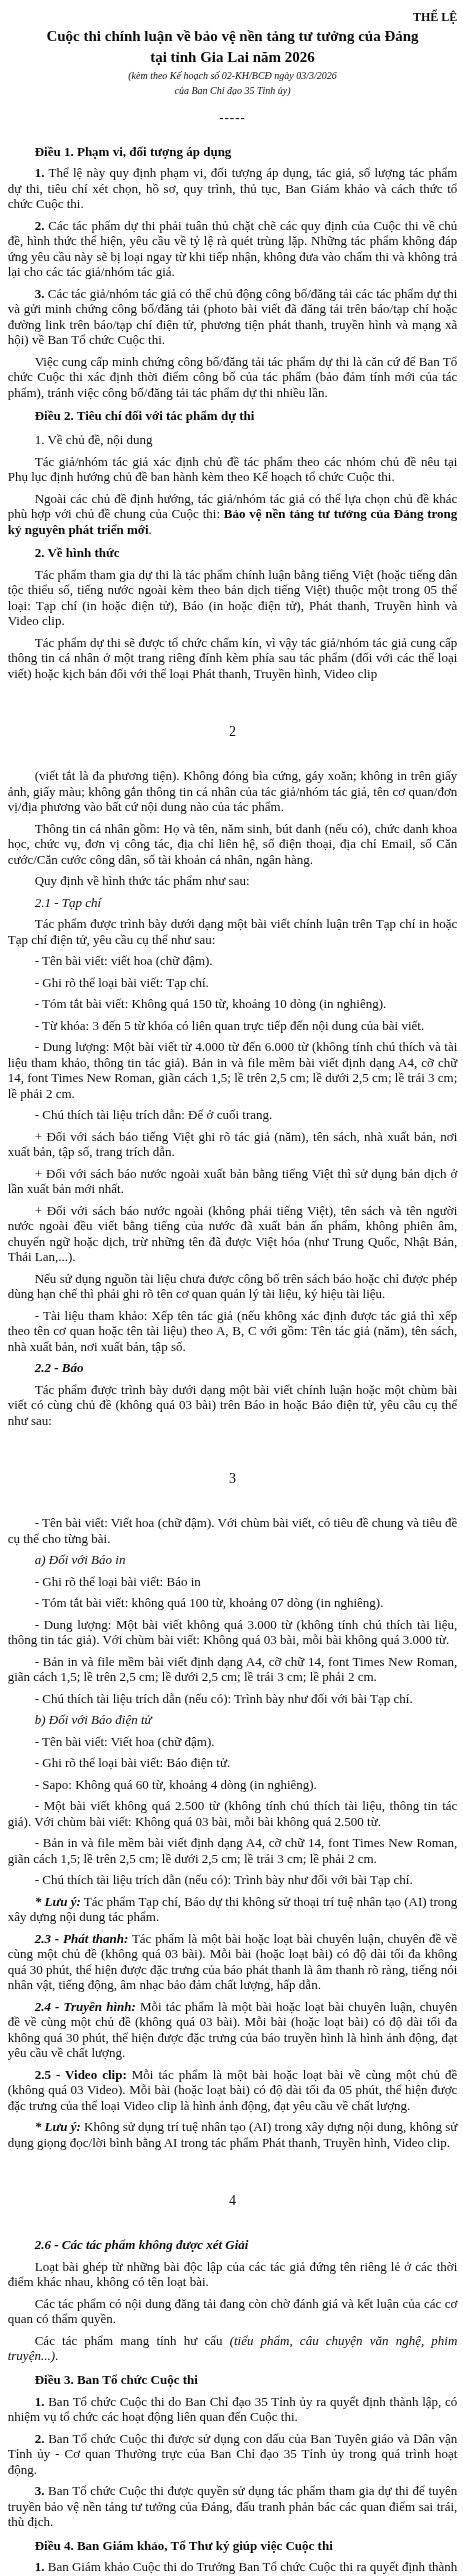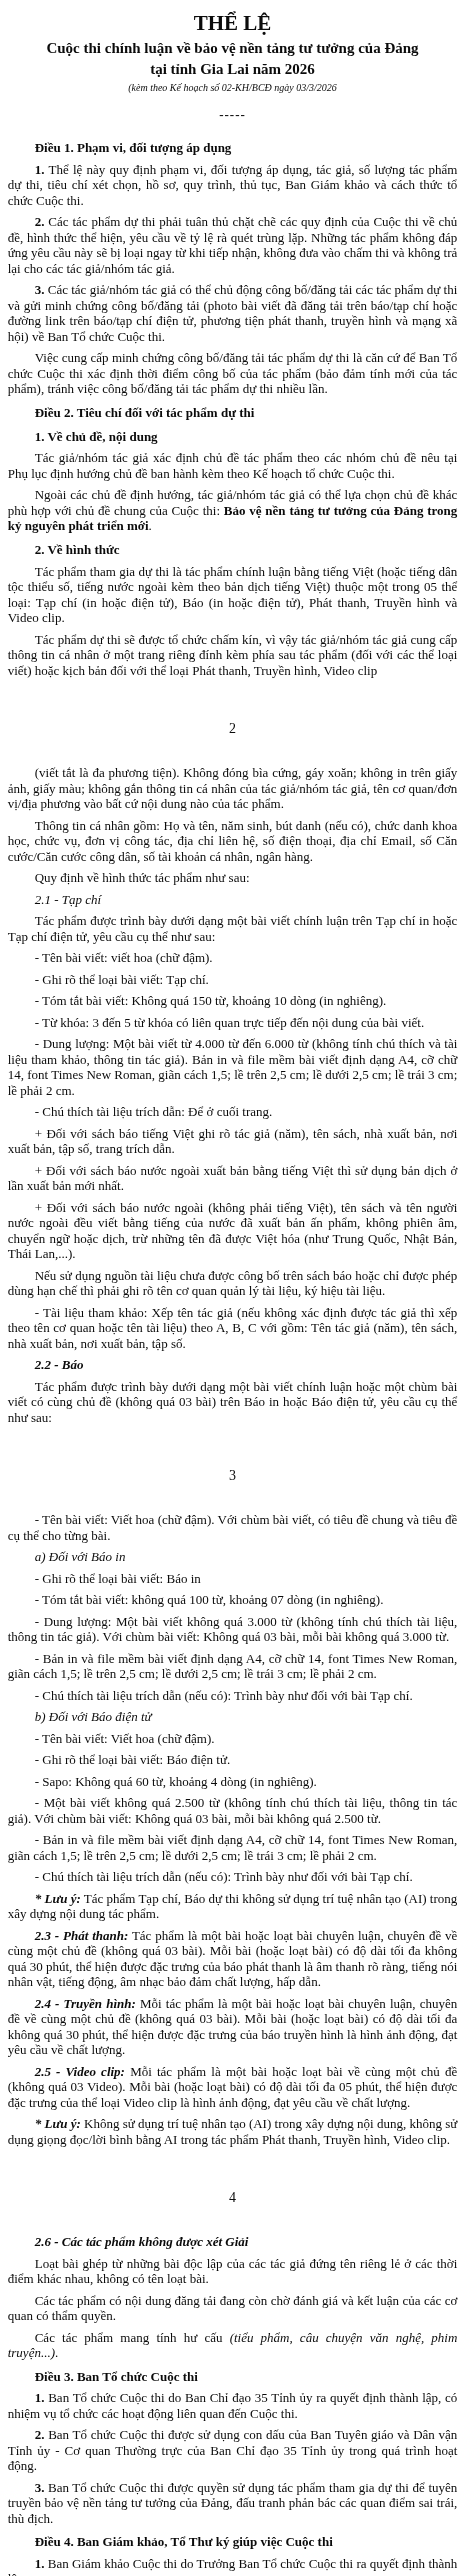--- a/index.html
+++ b/index.html
@@ -7,23 +7,23 @@
   .doc {
     box-sizing: border-box;
     width: 464px;
     min-height: 3206px;
     padding: 10.3px 6.7px 31px 7.7px;
     font-family: "Liberation Serif", "DejaVu Serif", serif;
     color: #0b0b0b;
     background: #ffffff;
   }
   .title {
-    font-size: 21px;
+    font-size: 12px;
     font-weight: bold;
-    text-align: center;
+    text-align: right;
     line-height: 1.3;
   }
   .subtitle {
     font-size: 15px;
     font-weight: bold;
     text-align: center;
     line-height: 1.4;
   }
   .docref {
     font-size: 10px;
@@ -55,29 +55,30 @@
   }
 </style>
 </head>
 <body>
 
 <div class="doc">
   <div class="title">THỂ LỆ</div>
   <div class="subtitle">Cuộc thi chính luận về bảo vệ nền tảng tư tưởng của Đảng</div>
   <div class="subtitle">tại tỉnh Gia Lai năm 2026</div>
   <div class="docref">(kèm theo Kế hoạch số 02-KH/BCĐ ngày 03/3/2026</div>
+  <div class="docref">của Ban Chỉ đạo 35 Tỉnh ủy)</div>
   <div class="separator">-----</div>
   <div id="doc-body">
       <div class="blk hd"><span style="font-weight: bold;">Điều 1. Phạm vi, đối tượng áp dụng</span></div>
       <div class="blk"><span style="font-weight: bold;">1. </span><span>Thể lệ này quy định phạm vi, đối tượng áp dụng, tác giả, số lượng tác phẩm dự thi, tiêu chí xét chọn, hồ sơ, quy trình, thủ tục, Ban Giám khảo và cách thức tổ chức Cuộc thi.</span></div>
       <div class="blk"><span style="font-weight: bold;">2. </span><span>Các tác phẩm dự thi phải tuân thủ chặt chẽ các quy định của Cuộc thi về chủ đề, hình thức thể hiện, yêu cầu về tỷ lệ rà quét trùng lặp. Những tác phẩm không đáp ứng yêu cầu này sẽ bị loại ngay từ khi tiếp nhận, không đưa vào chấm thi và không trả lại cho các tác giả/nhóm tác giả.</span></div>
       <div class="blk"><span style="font-weight: bold;">3. </span><span>Các tác giả/nhóm tác giả có thể chủ động công bố/đăng tải các tác phẩm dự thi và gửi minh chứng công bố/đăng tải (photo bài viết đã đăng tải trên báo/tạp chí hoặc đường link trên báo/tạp chí điện tử, phương tiện phát thanh, truyền hình và mạng xã hội) về Ban Tổ chức Cuộc thi.</span></div>
       <div class="blk"><span>Việc cung cấp minh chứng công bố/đăng tải tác phẩm dự thi là căn cứ để Ban Tổ chức Cuộc thi xác định thời điểm công bố của tác phẩm (bảo đảm tính mới của tác phẩm), tránh việc công bố/đăng tải tác phẩm dự thi nhiều lần.</span></div>
       <div class="blk hd"><span style="font-weight: bold;">Điều 2. Tiêu chí đối với tác phẩm dự thi</span></div>
-      <div class="blk hd"><span style="font-weight: bold;">1. Về chủ đề, nội dung</span></div>
+      <div class="blk hd"><span style="font-weight: normal;">1. Về chủ đề, nội dung</span></div>
       <div class="blk"><span>Tác giả/nhóm tác giả xác định chủ đề tác phẩm theo các nhóm chủ đề nêu tại Phụ lục định hướng chủ đề ban hành kèm theo Kế hoạch tổ chức Cuộc thi.</span></div>
       <div class="blk"><span>Ngoài các chủ đề định hướng, tác giả/nhóm tác giả có thể lựa chọn chủ đề khác phù hợp với chủ đề chung của Cuộc thi: </span><span style="font-weight: bold;">Bảo vệ nền tảng tư tưởng của Đảng trong kỷ nguyên phát triển mới</span><span>.</span></div>
       <div class="blk hd"><span style="font-weight: bold;">2. Về hình thức</span></div>
       <div class="blk"><span>Tác phẩm tham gia dự thi là tác phẩm chính luận bằng tiếng Việt (hoặc tiếng dân tộc thiểu số, tiếng nước ngoài kèm theo bản dịch tiếng Việt) thuộc một trong 05 thể loại: Tạp chí (in hoặc điện tử), Báo (in hoặc điện tử), Phát thanh, Truyền hình và Video clip.</span></div>
       <div class="blk"><span>Tác phẩm dự thi sẽ được tổ chức chấm kín, vì vậy tác giả/nhóm tác giả cung cấp thông tin cá nhân ở một trang riêng đính kèm phía sau tác phẩm (đối với các thể loại viết) hoặc kịch bản đối với thể loại Phát thanh, Truyền hình, Video clip</span></div>
       <div class="pagenum">2</div>
       <div class="blk"><span>(viết tắt là đa phương tiện). Không đóng bìa cứng, gáy xoăn; không in trên giấy ảnh, giấy màu; không gắn thông tin cá nhân của tác giả/nhóm tác giả, tên cơ quan/đơn vị/địa phương vào bất cứ nội dung nào của tác phẩm.</span></div>
       <div class="blk"><span>Thông tin cá nhân gồm: Họ và tên, năm sinh, bút danh (nếu có), chức danh khoa học, chức vụ, đơn vị công tác, địa chỉ liên hệ, số điện thoại, địa chỉ Email, số Căn cước/Căn cước công dân, số tài khoản cá nhân, ngân hàng.</span></div>
       <div class="blk"><span>Quy định về hình thức tác phẩm như sau:</span></div>
       <div class="blk"><span style="font-weight: normal; font-style: italic;">2.1 - Tạp chí</span></div>
@@ -103,24 +104,24 @@
       <div class="blk"><span>- Dung lượng: Một bài viết không quá 3.000 từ (không tính chú thích tài liệu, thông tin tác giả). Với chùm bài viết: Không quá 03 bài, mỗi bài không quá 3.000 từ.</span></div>
       <div class="blk"><span>- Bản in và file mềm bài viết định dạng A4, cỡ chữ 14, font Times New Roman, giãn cách 1,5; lề trên 2,5 cm; lề dưới 2,5 cm; lề trái 3 cm; lề phải 2 cm.</span></div>
       <div class="blk"><span>- Chú thích tài liệu trích dẫn (nếu có): Trình bày như đối với bài Tạp chí.</span></div>
       <div class="blk"><span style="font-style: italic;">b) Đối với Báo điện tử</span></div>
       <div class="blk"><span>- Tên bài viết: Viết hoa (chữ đậm).</span></div>
       <div class="blk"><span>- Ghi rõ thể loại bài viết: Báo điện tử.</span></div>
       <div class="blk"><span>- Sapo: Không quá 60 từ, khoảng 4 dòng (in nghiêng).</span></div>
       <div class="blk"><span>- Một bài viết không quá 2.500 từ (không tính chú thích tài liệu, thông tin tác giả). Với chùm bài viết: Không quá 03 bài, mỗi bài không quá 2.500 từ.</span></div>
       <div class="blk"><span>- Bản in và file mềm bài viết định dạng A4, cỡ chữ 14, font Times New Roman, giãn cách 1,5; lề trên 2,5 cm; lề dưới 2,5 cm; lề trái 3 cm; lề phải 2 cm.</span></div>
       <div class="blk"><span>- Chú thích tài liệu trích dẫn (nếu có): Trình bày như đối với bài Tạp chí.</span></div>
-      <div class="blk"><span style="font-weight: bold; font-style: italic;">* Lưu ý:</span><span> Tác phẩm Tạp chí, Báo dự thi không sử dụng trí tuệ nhân tạo (AI) trong xây dựng nội dung tác phẩm.</span></div>
+      <div class="blk"><span style="font-weight: bold; font-style: italic;">* Lưu ý:</span><span> Tác phẩm Tạp chí, Báo dự thi không sử thoại trí tuệ nhân tạo (AI) trong xây dựng nội dung tác phẩm.</span></div>
       <div class="blk"><span style="font-weight: bold; font-style: italic;">2.3 - Phát thanh:</span><span> Tác phẩm là một bài hoặc loạt bài chuyên luận, chuyên đề về cùng một chủ đề (không quá 03 bài). Mỗi bài (hoặc loạt bài) có độ dài tối đa không quá 30 phút, thể hiện được đặc trưng của báo phát thanh là âm thanh rõ ràng, tiếng nói nhân vật, tiếng động, âm nhạc bảo đảm chất lượng, hấp dẫn.</span></div>
       <div class="blk"><span style="font-weight: bold; font-style: italic;">2.4 - Truyền hình:</span><span> Mỗi tác phẩm là một bài hoặc loạt bài chuyên luận, chuyên đề về cùng một chủ đề (không quá 03 bài). Mỗi bài (hoặc loạt bài) có độ dài tối đa không quá 30 phút, thể hiện được đặc trưng của báo truyền hình là hình ảnh động, đạt yêu cầu về chất lượng.</span></div>
-      <div class="blk"><span style="font-weight: bold; font-style: italic;">2.5 - Video clip:</span><span> Mỗi tác phẩm là một bài hoặc loạt bài về cùng một chủ đề (không quá 03 Video). Mỗi bài (hoặc loạt bài) có độ dài tối đa 05 phút, thể hiện được đặc trưng của thể loại Video clip là hình ảnh động, đạt yêu cầu về chất lượng.</span></div>
+      <div class="blk"><span style="font-weight: bold; ">2.5 - Video clip:</span><span> Mỗi tác phẩm là một bài hoặc loạt bài về cùng một chủ đề (không quá 03 Video). Mỗi bài (hoặc loạt bài) có độ dài tối đa 05 phút, thể hiện được đặc trưng của thể loại Video clip là hình ảnh động, đạt yêu cầu về chất lượng.</span></div>
       <div class="blk"><span style="font-weight: bold; font-style: italic;">* Lưu ý:</span><span> Không sử dụng trí tuệ nhân tạo (AI) trong xây dựng nội dung, không sử dụng giọng đọc/lời bình bằng AI trong tác phẩm Phát thanh, Truyền hình, Video clip.</span></div>
       <div class="pagenum">4</div>
       <div class="blk"><span style="font-weight: bold; font-style: italic;">2.6 - Các tác phẩm không được xét Giải</span></div>
       <div class="blk"><span>Loạt bài ghép từ những bài độc lập của các tác giả đứng tên riêng lẻ ở các thời điểm khác nhau, không có tên loạt bài.</span></div>
       <div class="blk"><span>Các tác phẩm có nội dung đăng tải đang còn chờ đánh giá và kết luận của các cơ quan có thẩm quyền.</span></div>
       <div class="blk"><span>Các tác phẩm mang tính hư cấu </span><span style="font-style: italic;">(tiểu phẩm, câu chuyện văn nghệ, phim truyện...)</span><span>.</span></div>
       <div class="blk hd"><span style="font-weight: bold;">Điều 3. Ban Tổ chức Cuộc thi</span></div>
       <div class="blk"><span style="font-weight: bold;">1. </span><span>Ban Tổ chức Cuộc thi do Ban Chỉ đạo 35 Tỉnh ủy ra quyết định thành lập, có nhiệm vụ tổ chức các hoạt động liên quan đến Cuộc thi.</span></div>
       <div class="blk"><span style="font-weight: bold;">2. </span><span>Ban Tổ chức Cuộc thi được sử dụng con dấu của Ban Tuyên giáo và Dân vận Tỉnh ủy - Cơ quan Thường trực của Ban Chỉ đạo 35 Tỉnh ủy trong quá trình hoạt động.</span></div>
       <div class="blk"><span style="font-weight: bold;">3. </span><span>Ban Tổ chức Cuộc thi được quyền sử dụng tác phẩm tham gia dự thi để tuyên truyền bảo vệ nền tảng tư tưởng của Đảng, đấu tranh phản bác các quan điểm sai trái, thù địch.</span></div>

